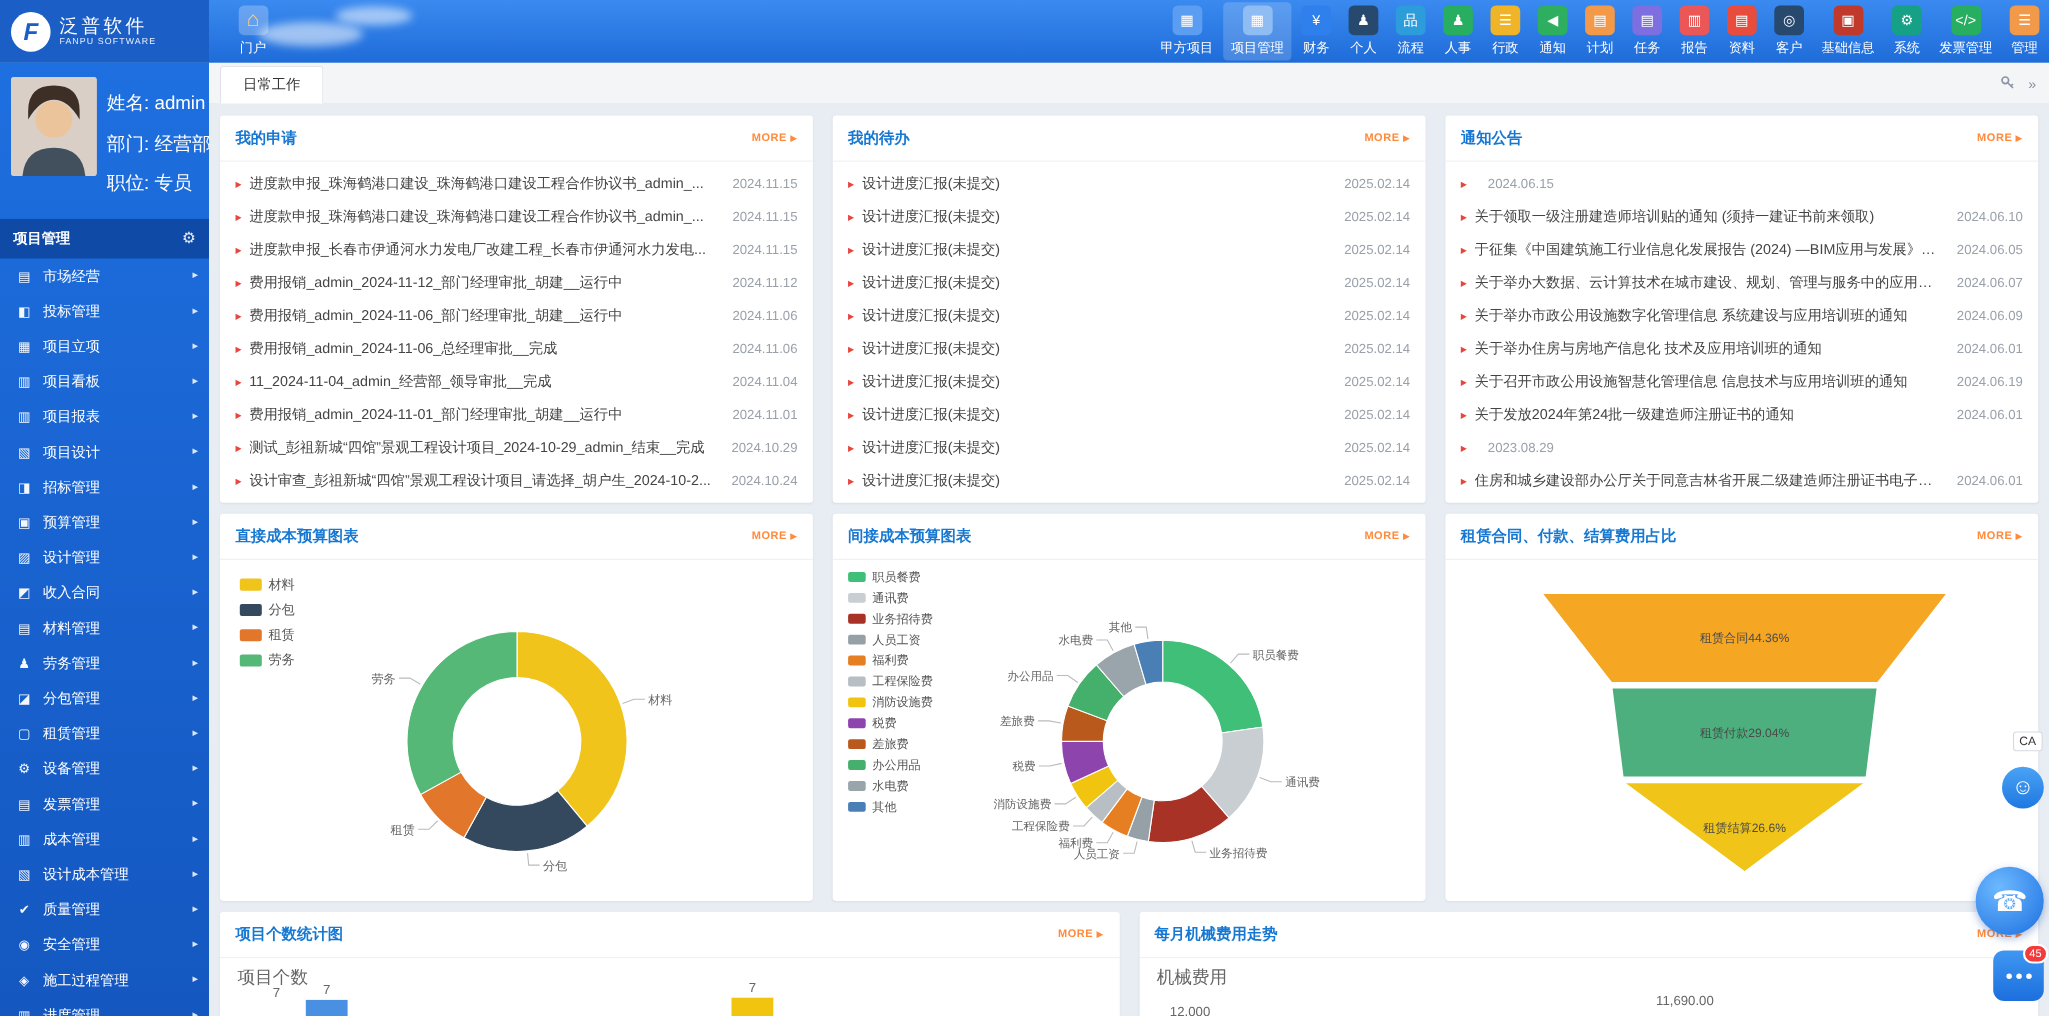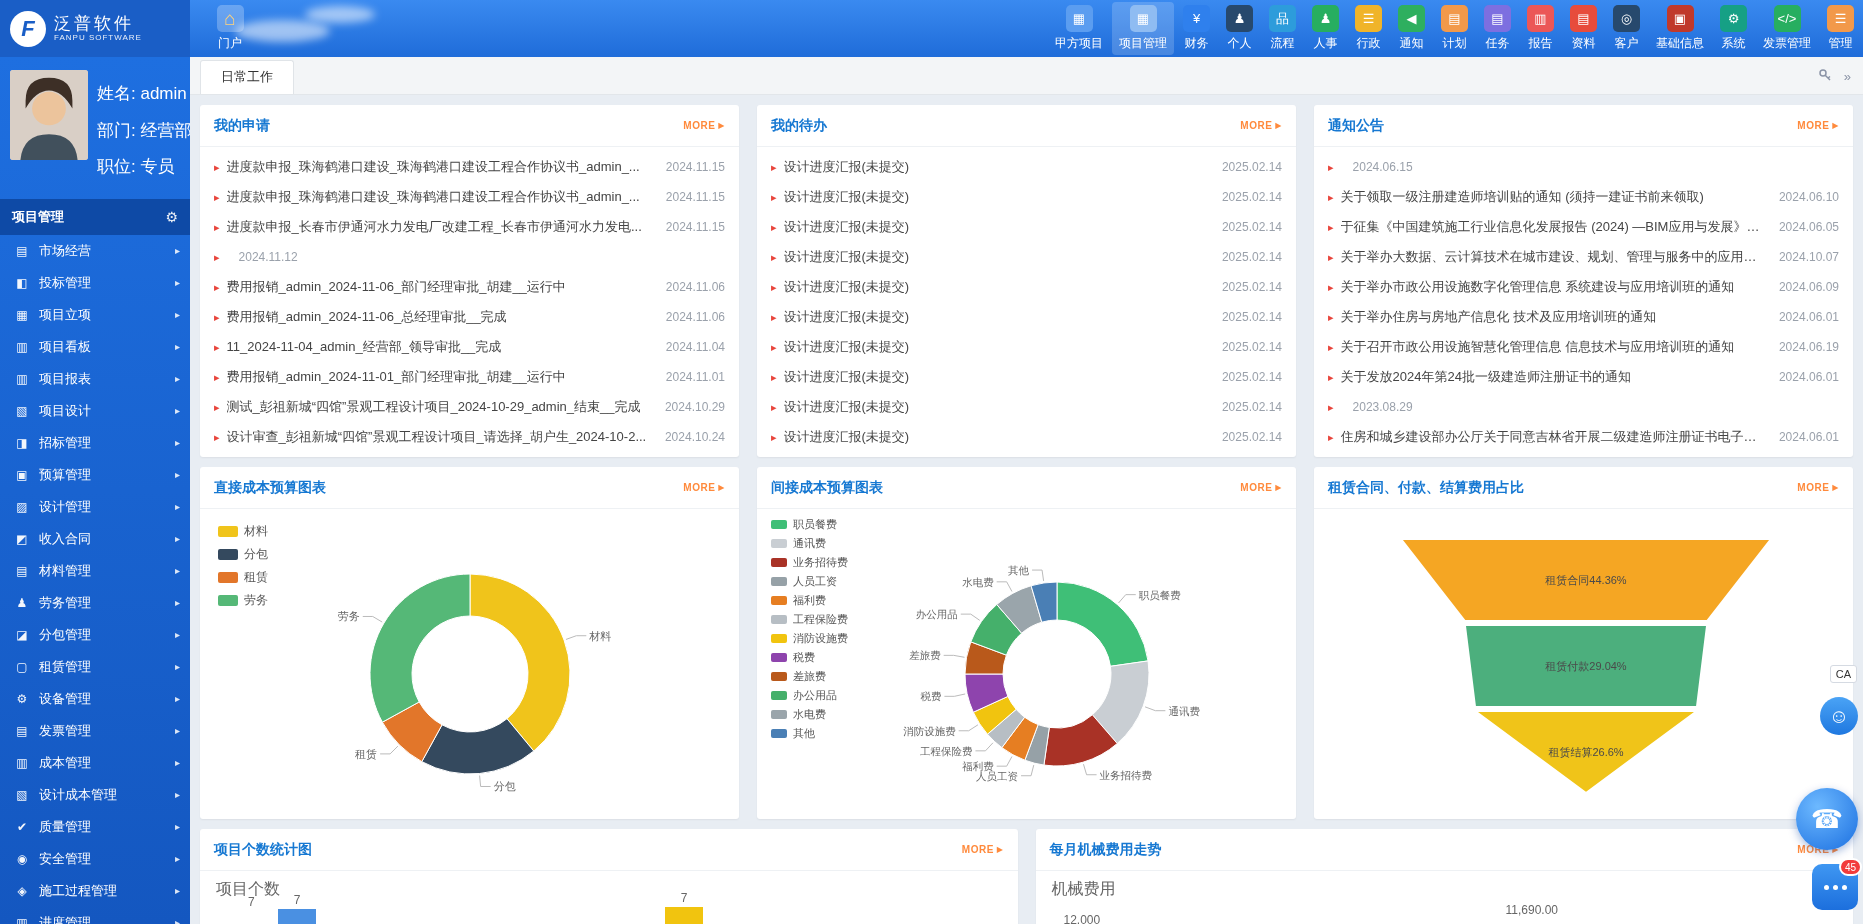--- a/index.html
+++ b/index.html
@@ -349,20 +349,21 @@
               <span class="txt">进度款申报_珠海鹤港口建设_珠海鹤港口建设工程合作协议书_admin_...</span>
               <span class="date">2024.11.15</span>
             </li>
             <li>
               <span class="bullet">▸</span>
               <span class="txt">进度款申报_长春市伊通河水力发电厂改建工程_长春市伊通河水力发电...</span>
               <span class="date">2024.11.15</span>
             </li>
             <li>
               <span class="bullet">▸</span>
+              <span class="txt">费用报销_admin_2024-11-12_部门经理审批_胡建__运行中</span>
               <span class="date">2024.11.12</span>
             </li>
             <li>
               <span class="bullet">▸</span>
               <span class="txt">费用报销_admin_2024-11-06_部门经理审批_胡建__运行中</span>
               <span class="date">2024.11.06</span>
             </li>
             <li>
               <span class="bullet">▸</span>
               <span class="txt">费用报销_admin_2024-11-06_总经理审批__完成</span>
@@ -472,21 +473,21 @@
               <span class="date">2024.06.10</span>
             </li>
             <li>
               <span class="bullet">▸</span>
               <span class="txt">于征集《中国建筑施工行业信息化发展报告 (2024) —BIM应用与发展》材料...</span>
               <span class="date">2024.06.05</span>
             </li>
             <li>
               <span class="bullet">▸</span>
               <span class="txt">关于举办大数据、云计算技术在城市建设、规划、管理与服务中的应用培训班...</span>
-              <span class="date">2024.10.07</span>
+              <span class="date">2024.06.07</span>
             </li>
             <li>
               <span class="bullet">▸</span>
               <span class="txt">关于举办市政公用设施数字化管理信息 系统建设与应用培训班的通知</span>
               <span class="date">2024.06.09</span>
             </li>
             <li>
               <span class="bullet">▸</span>
               <span class="txt">关于举办住房与房地产信息化 技术及应用培训班的通知</span>
               <span class="date">2024.06.01</span>

